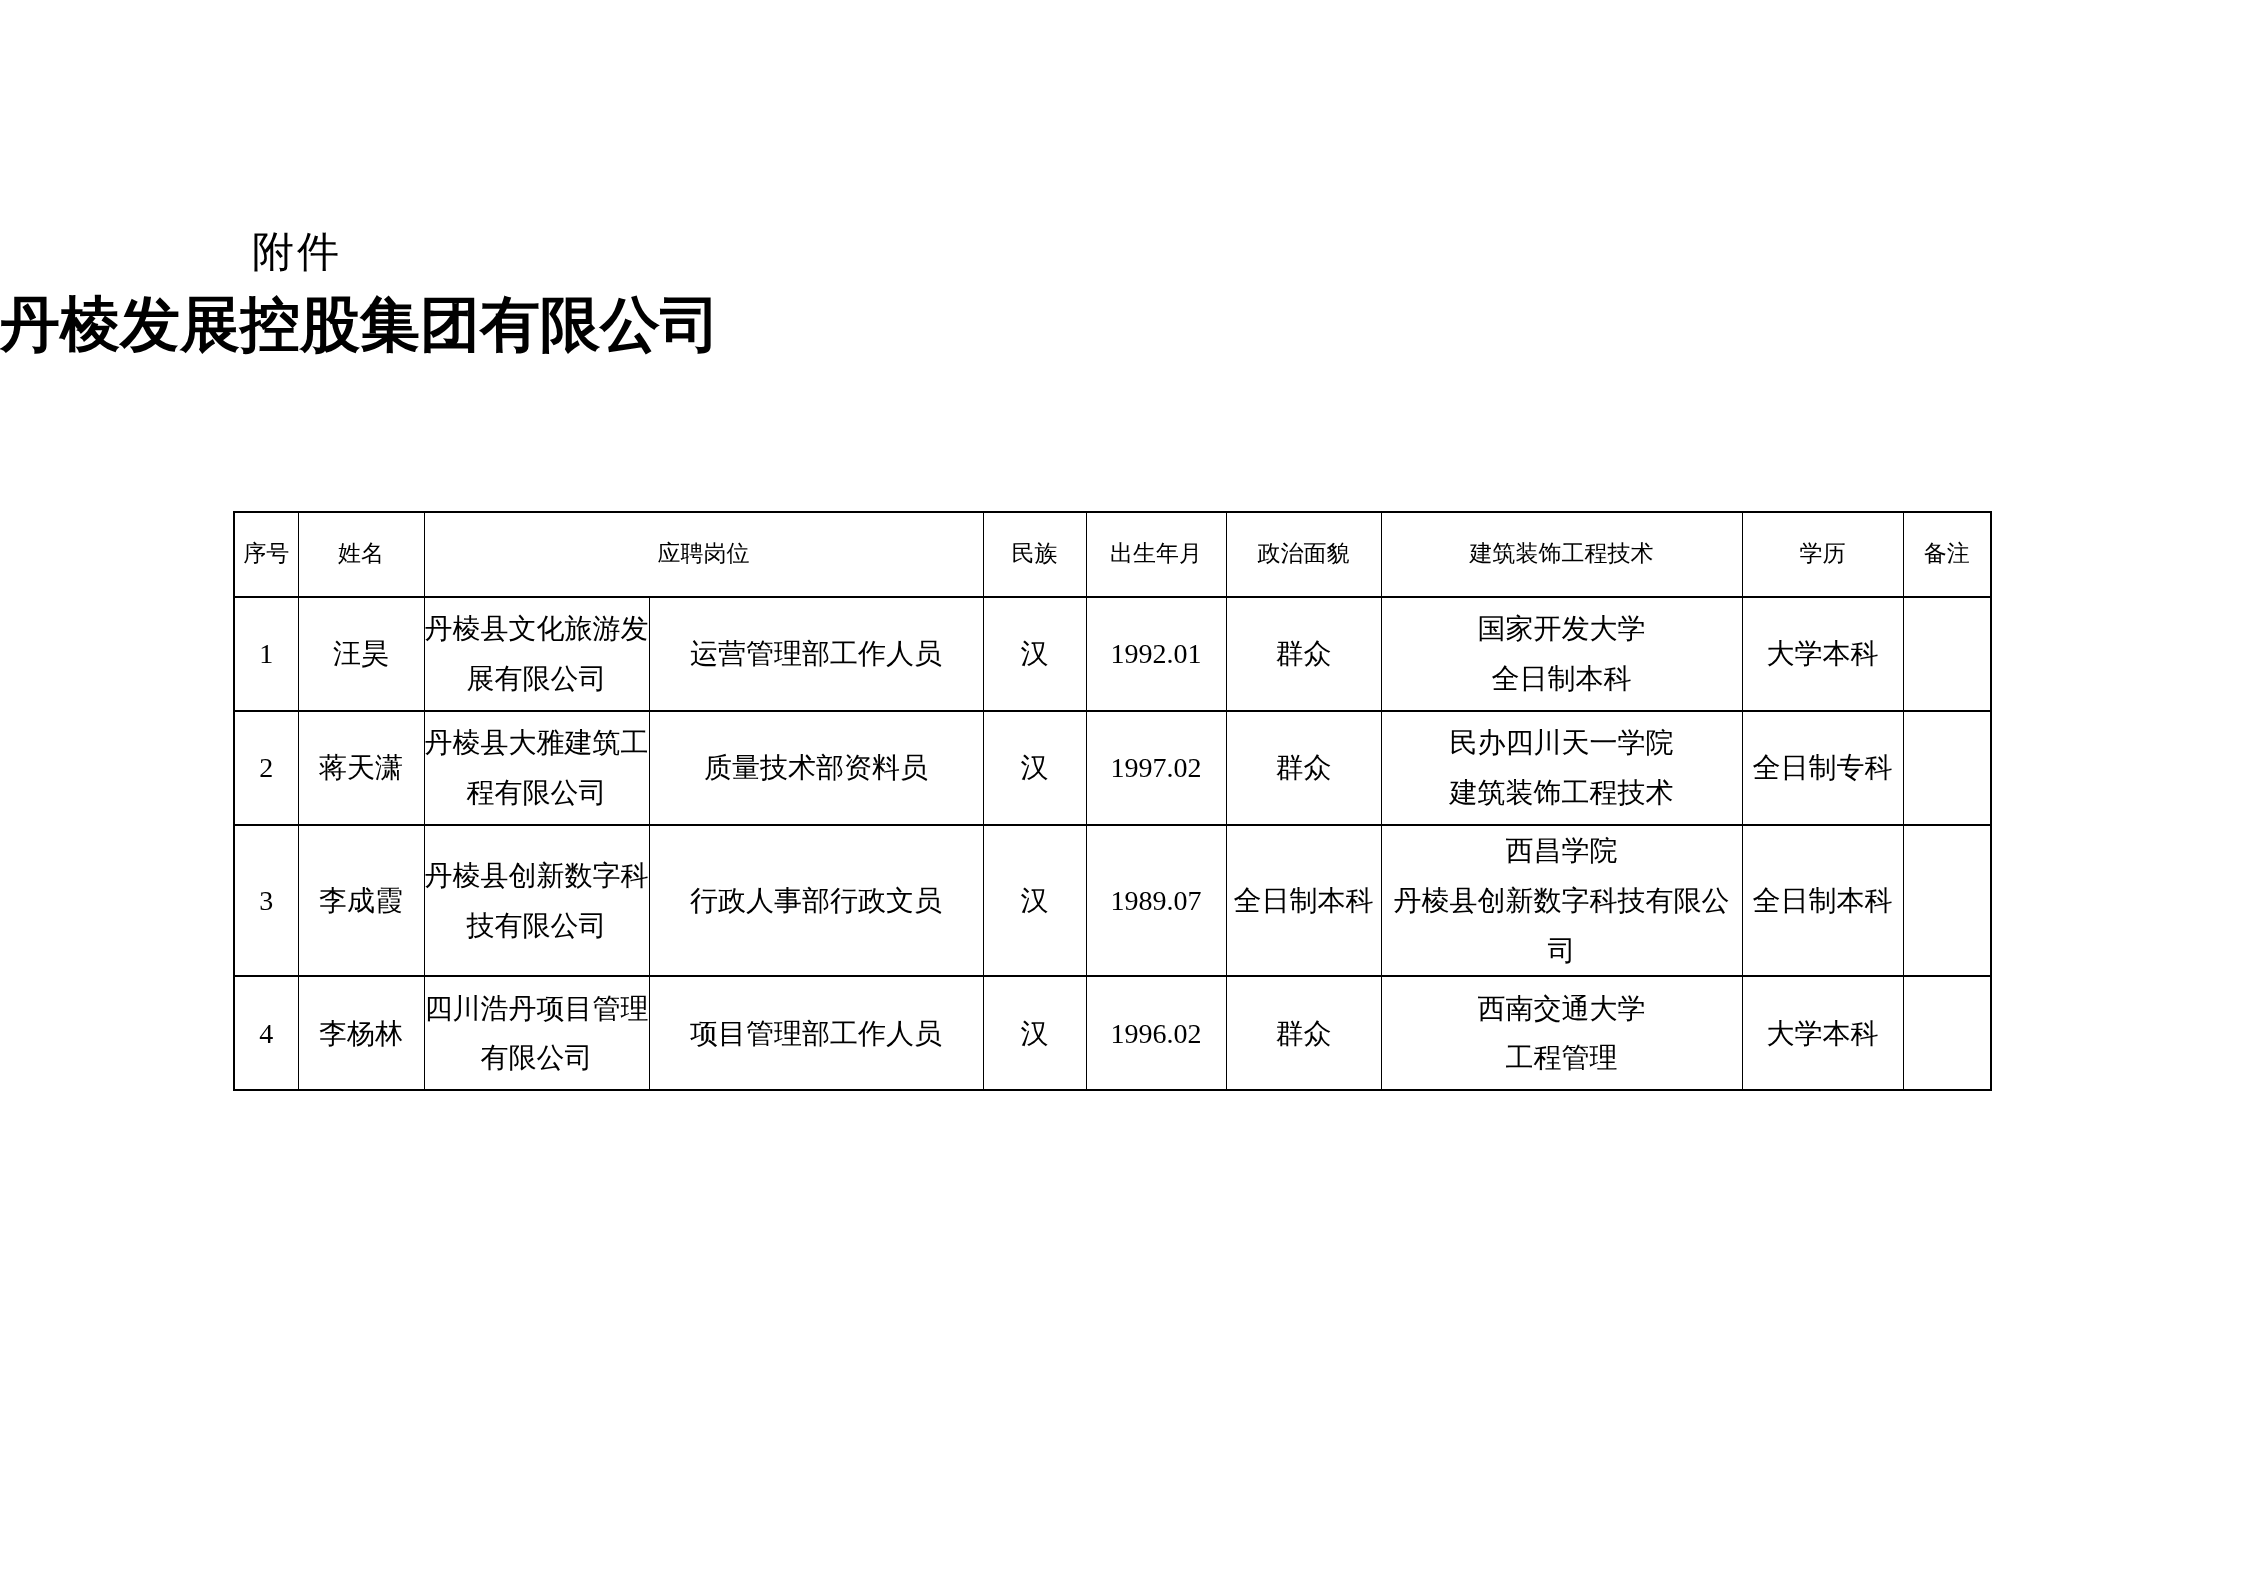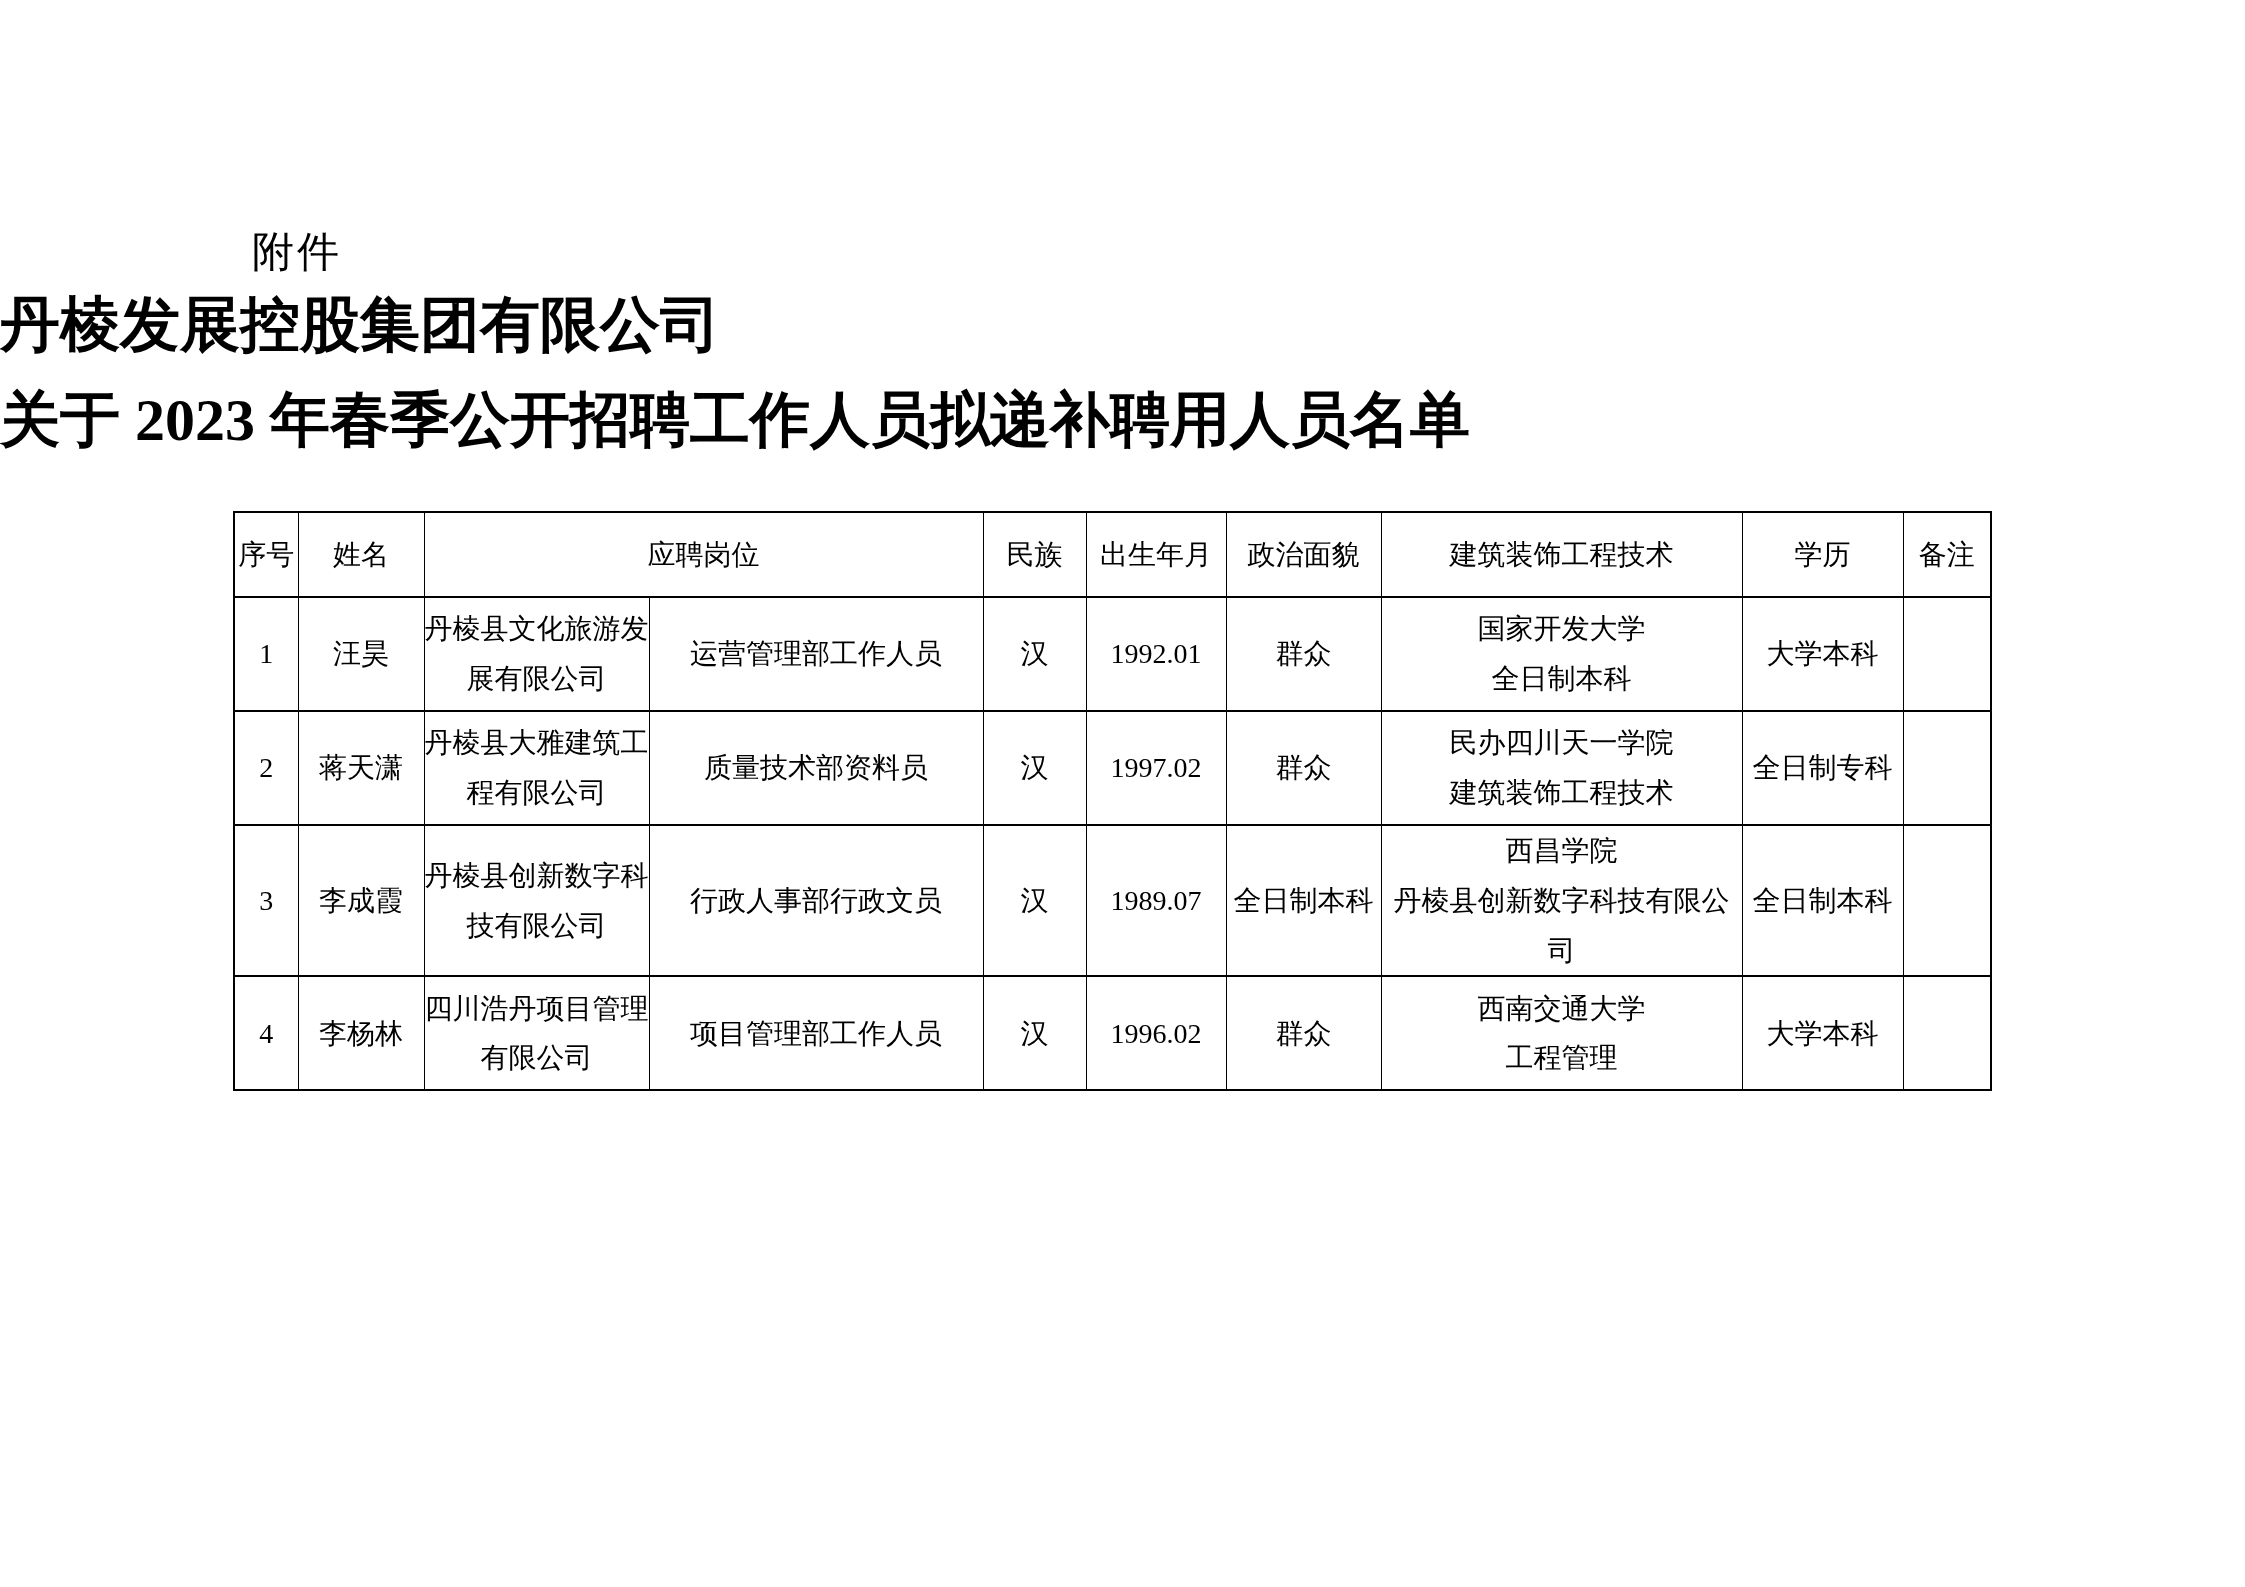--- a/index.html
+++ b/index.html
@@ -48,32 +48,31 @@
     text-align: center;
     vertical-align: middle;
     padding: 0;
     font-weight: normal;
     font-size: 28px;
     line-height: 1.78;
     overflow: hidden;
   }
   table.roster thead tr { height: 85px; }
   table.roster tbody tr { height: 114px; }
-  table.roster th { font-size: 28px; }
+  table.roster th { font-size: 23px; }
   td.company { font-size: 27px; }
   td.school-major div { line-height: 1.78; text-align: center; }
 </style>
 </head>
 <body>
 
 <div class="attachment">附件</div>
 
 <div class="title-block">
   <div>丹棱发展控股集团有限公司</div>
-  <div>关于 2023 年春季公开招聘工作人员拟递补聘用人员名单</div>
 </div>
 
 <table class="roster">
   <colgroup>
     <col style="width:64px">
     <col style="width:126px">
     <col style="width:225px">
     <col style="width:334px">
     <col style="width:103px">
     <col style="width:140px">

